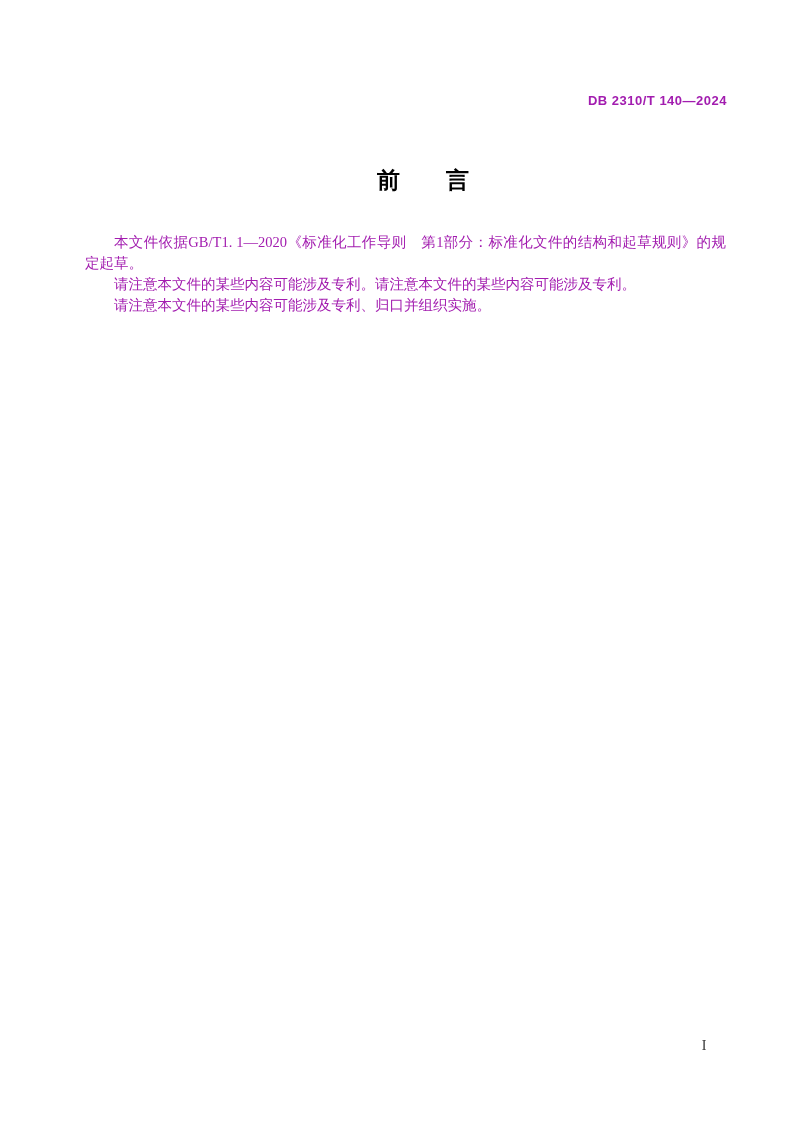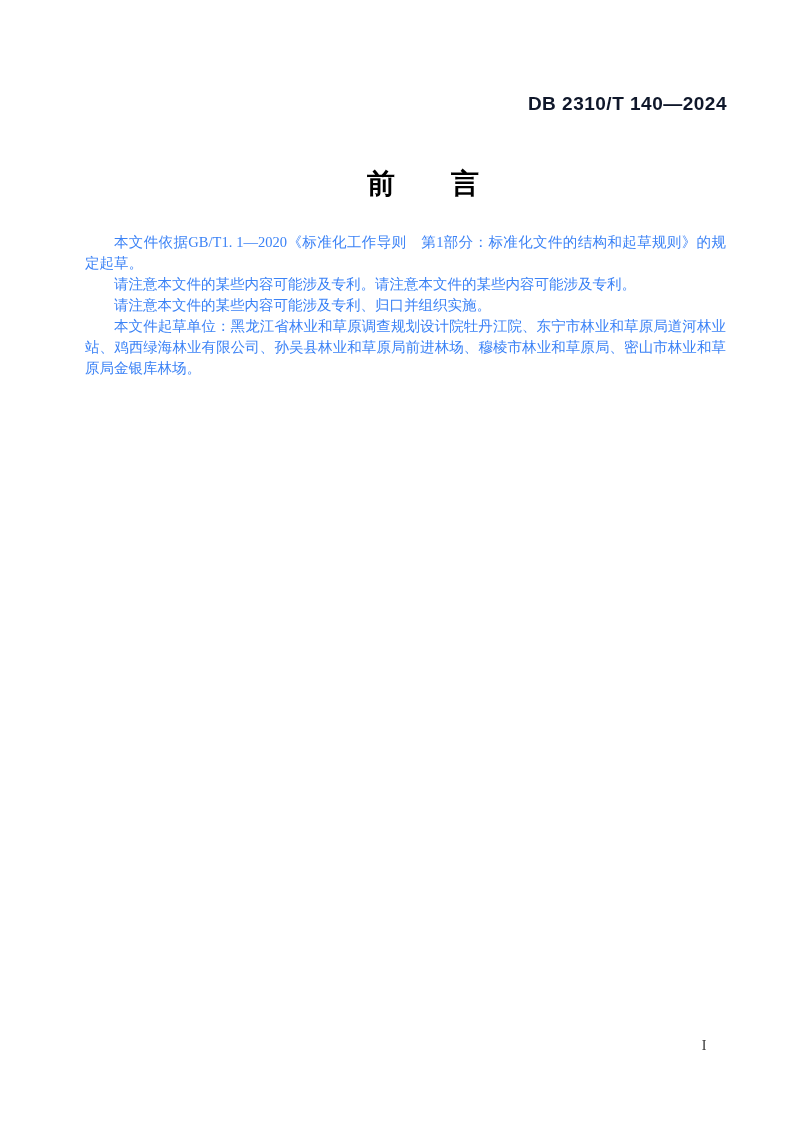--- a/index.html
+++ b/index.html
@@ -14,51 +14,51 @@
     background: #ffffff;
     overflow: hidden;
     font-family: "Liberation Serif", "DejaVu Serif", serif;
     color: #1a1a1a;
   }
   .header-code {
     position: absolute;
     top: 93px;
     right: 73px;
     font-family: "Liberation Sans", "DejaVu Sans", sans-serif;
-    font-size: 19px;
+    font-size: 13px;
     font-weight: 600;
     letter-spacing: 0.5px;
-    color: #0f172a;
+    color: #a21caf;
     white-space: nowrap;
   }
   .doc-title {
     position: absolute;
     top: 165px;
     left: 423px;
     transform: translateX(-50%);
     margin: 0;
-    font-size: 28px;
+    font-size: 23px;
     font-weight: bold;
     color: #000000;
     white-space: nowrap;
     font-family: "Liberation Sans", "DejaVu Sans", sans-serif;
   }
   .body-text {
     position: absolute;
     top: 232px;
     left: 85px;
     width: 641px;
   }
   .body-text p {
     margin: 0;
     font-size: 14.5px;
     line-height: 21px;
     text-align: justify;
     text-indent: 2em;
-    color: #3b82f6;
+    color: #a21caf;
     word-break: break-all;
   }
   .page-number {
     position: absolute;
     top: 1038px;
     left: 704px;
     transform: translateX(-50%);
     font-size: 14px;
     font-family: "Liberation Serif", "DejaVu Serif", serif;
     color: #333333;
@@ -70,18 +70,17 @@
 <div class="page">
 
   <div class="header-code">DB 2310/T 140—2024</div>
 
   <h1 class="doc-title">前　　言</h1>
 
   <div class="body-text">
     <p>本文件依据GB/T1. 1—2020《标准化工作导则　第1部分：标准化文件的结构和起草规则》的规定起草。</p>
     <p>请注意本文件的某些内容可能涉及专利。请注意本文件的某些内容可能涉及专利。</p>
     <p>请注意本文件的某些内容可能涉及专利、归口并组织实施。</p>
-    <p>本文件起草单位：黑龙江省林业和草原调查规划设计院牡丹江院、东宁市林业和草原局道河林业站、鸡西绿海林业有限公司、孙吴县林业和草原局前进林场、穆棱市林业和草原局、密山市林业和草原局金银库林场。</p>
   </div>
 
   <div class="page-number">I</div>
 
 </div>
 
 </body></html>

